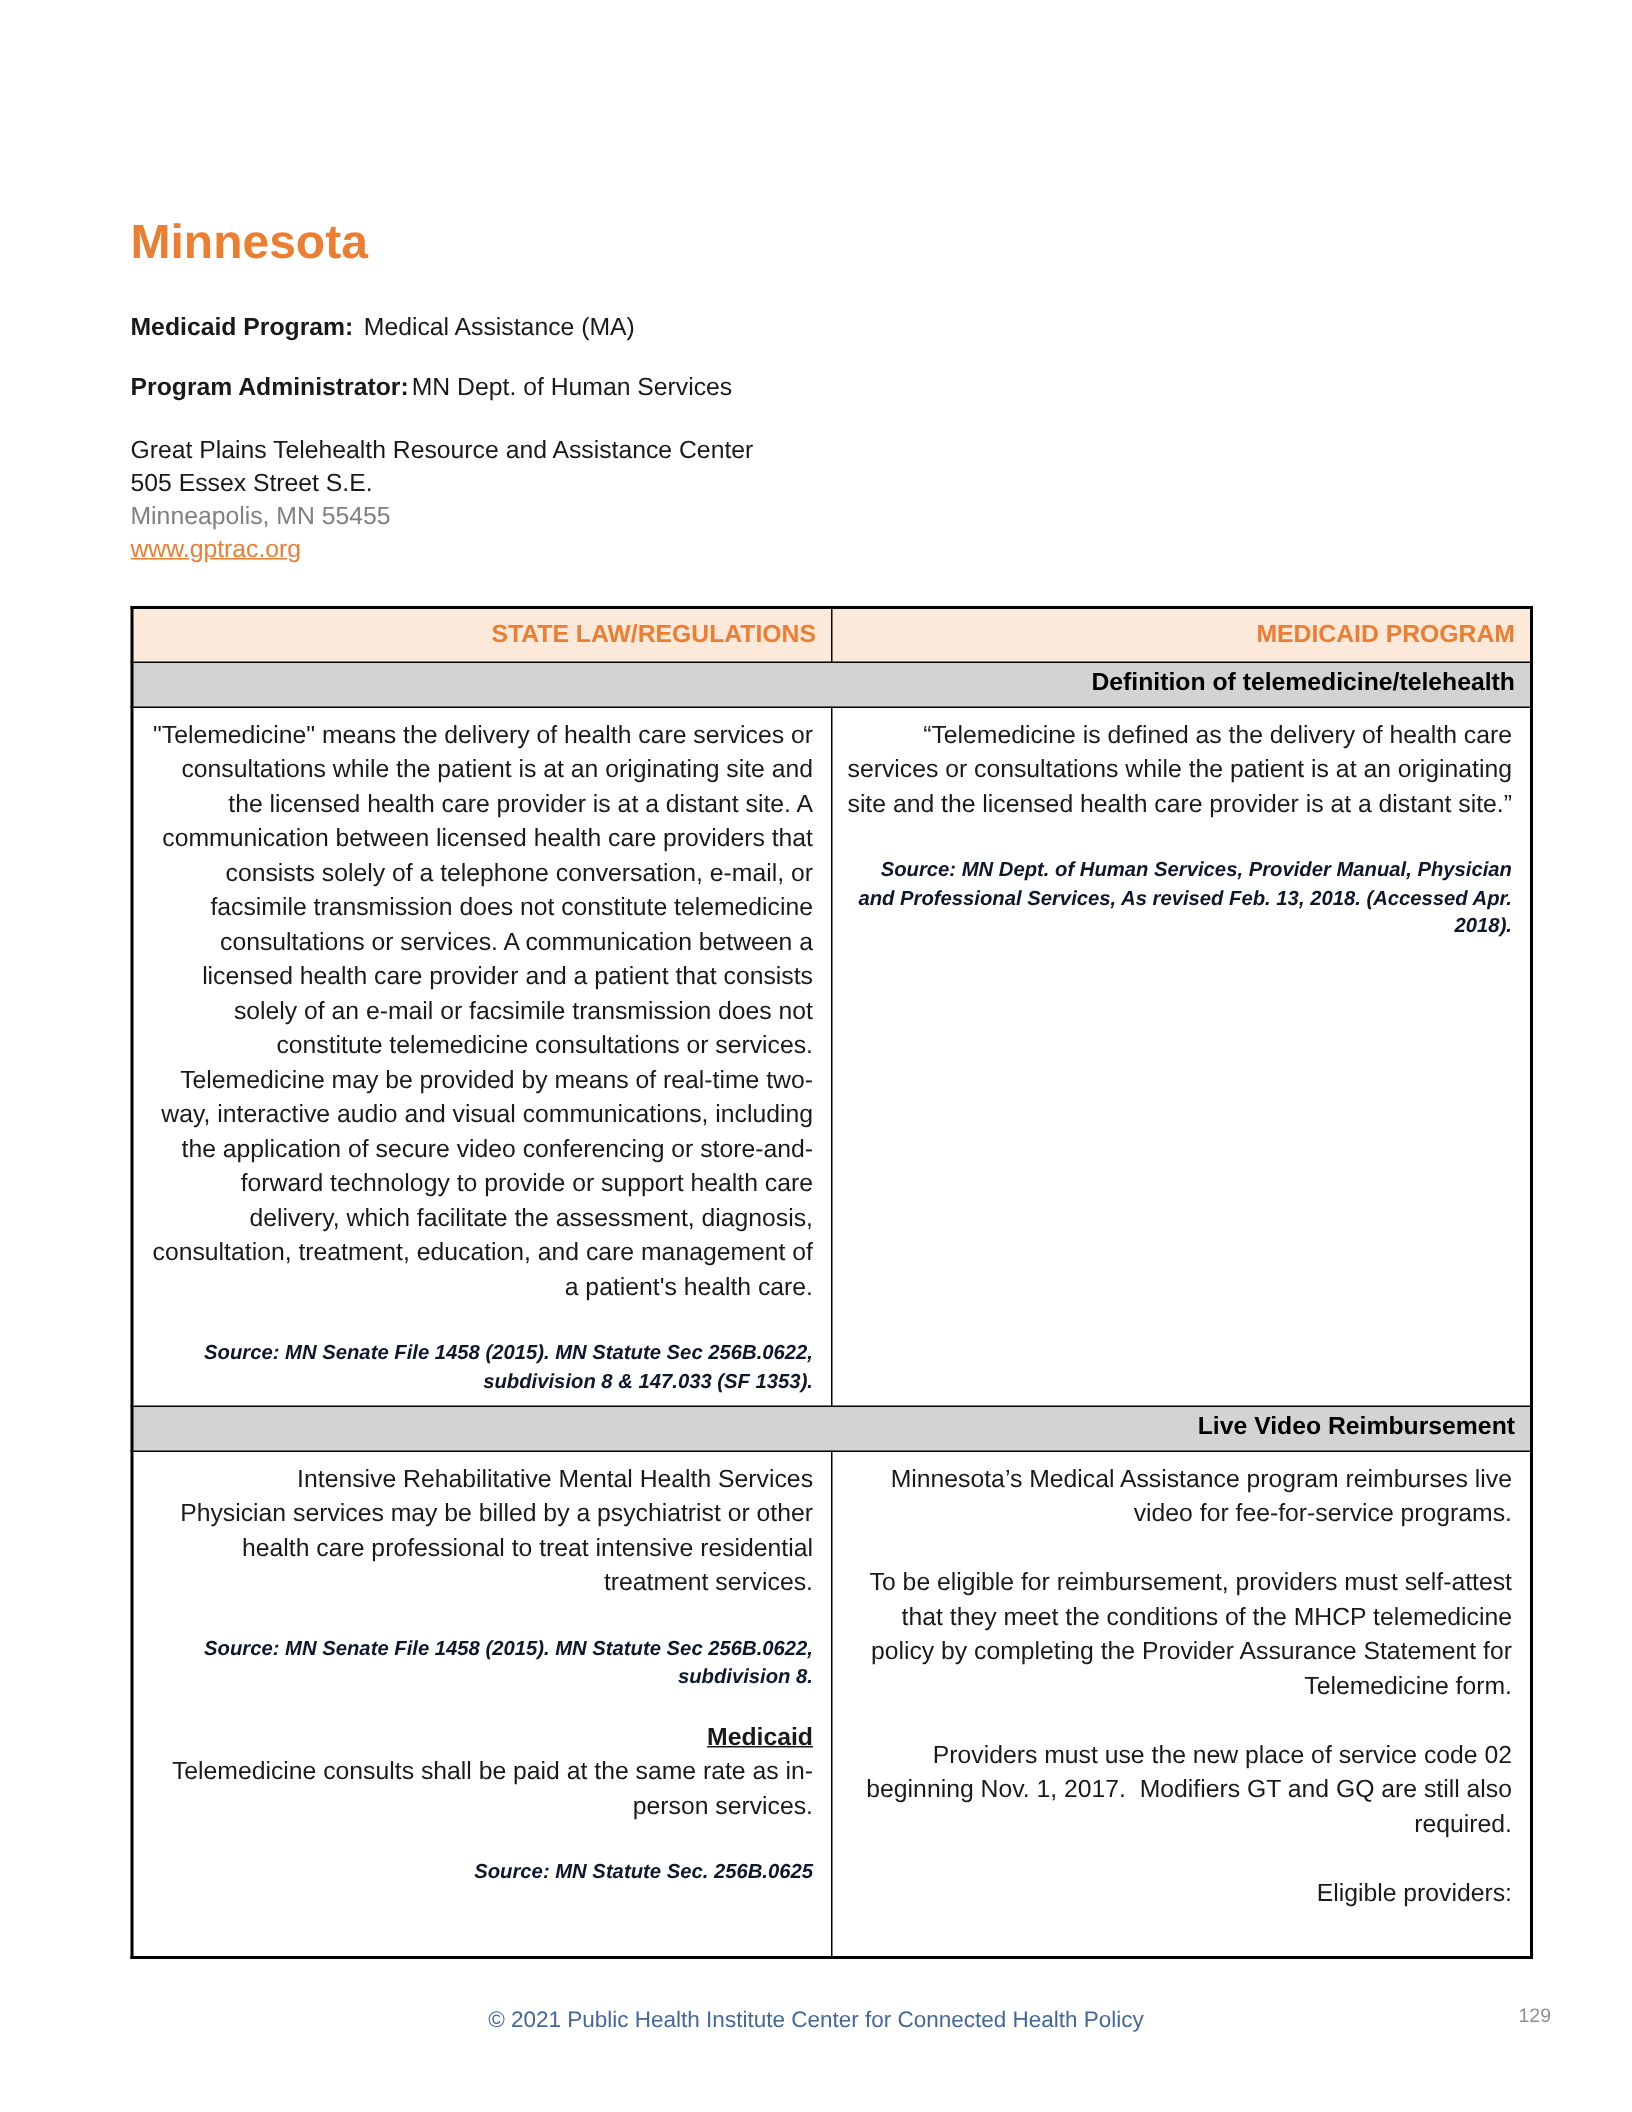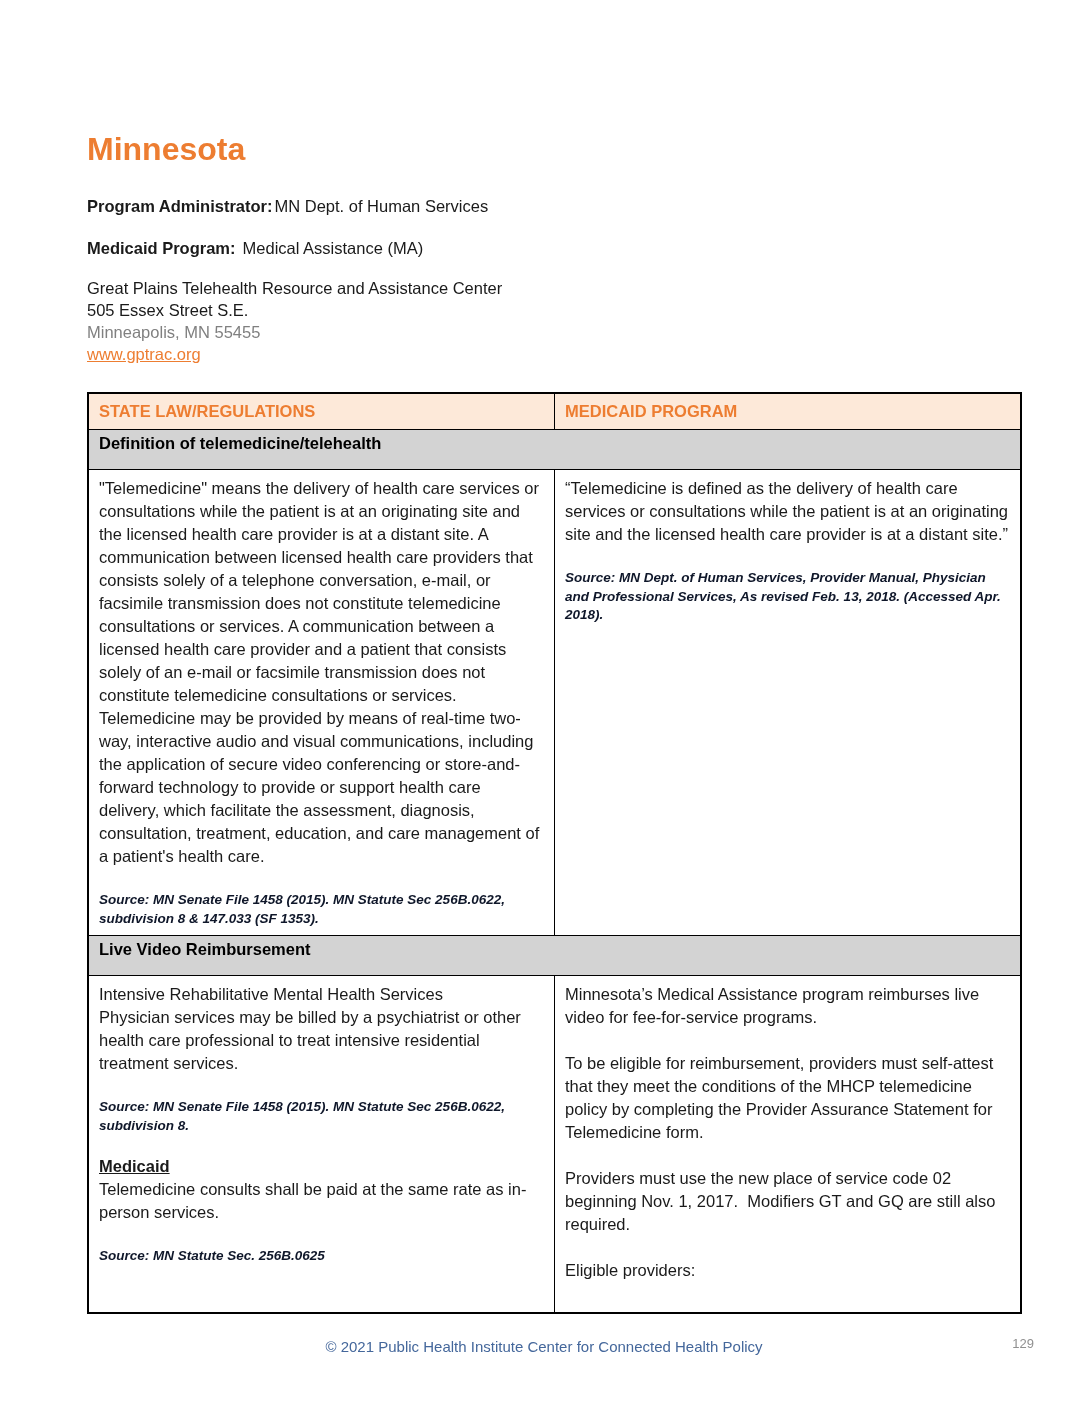--- a/index.html
+++ b/index.html
@@ -9,21 +9,21 @@
     background: #ffffff;
     font-family: "Liberation Sans", sans-serif;
     color: #1a1a1a;
     position: relative;
     overflow: hidden;
   }
   .page {
     padding: 133px 66px 0 87px;
   }
   h1.title {
-    margin: 0 0 30px 0;
+    margin: 12px 0 30px 0;
     font-size: 32px;
     line-height: 32px;
     font-weight: bold;
     color: #ED7D31;
   }
   .info-line {
     font-size: 16.5px;
     line-height: 22px;
     margin: 0;
   }
@@ -41,39 +41,39 @@
   table.policy {
     margin-top: 27px;
     width: 935px;
     border-collapse: collapse;
     border: 2px solid #000;
     table-layout: fixed;
   }
   table.policy th, table.policy td {
     border: 1px solid #000;
     vertical-align: top;
-    text-align: left;
+    text-align: right;
     margin-top: 19px;
   }
   th.col-head {
     width: 50%;
     background: #FDE9D9;
     color: #ED7D31;
     font-size: 16.5px;
     font-weight: bold;
     padding: 8px 10px;
     height: 36px;
   }
   td.section-bar {
     background: #D3D3D3;
     font-size: 16.5px;
     font-weight: bold;
     color: #000;
     padding: 4px 10px;
-    height: 40px;
+    height: 30px;
   }
   td.cell {
     background: #fff;
     font-size: 16.5px;
     line-height: 23px;
     padding: 7px 12px 7px 10px;
   }
   td.cell .para {
     margin: 0 0 23px 0;
     white-space: pre-wrap;
@@ -113,23 +113,23 @@
     font-size: 13px;
   }
 </style>
 </head>
 <body>
 
 <div class="page">
 
   <h1 class="title">Minnesota</h1>
 
+  <p class="info-line gap18"><b>Medicaid Program:</b><span class="val-pad">Medical Assistance (MA)</span></p>
+
   <p class="info-line gap20"><b>Program Administrator:</b><span class="val-pad1">MN Dept. of Human Services</span> </p>
-
-  <p class="info-line gap18"><b>Medicaid Program:</b><span class="val-pad">Medical Assistance (MA)</span></p>
 
   <div>
     <p class="info-line">Great Plains Telehealth Resource and Assistance Center</p>
     <p class="info-line">505 Essex Street S.E.</p>
     <p class="info-line muted">Minneapolis, MN 55455</p>
     <p class="info-line"><a class="weblink">www.gptrac.org</a></p>
   </div>
 
   <table class="policy">
     <tbody>

